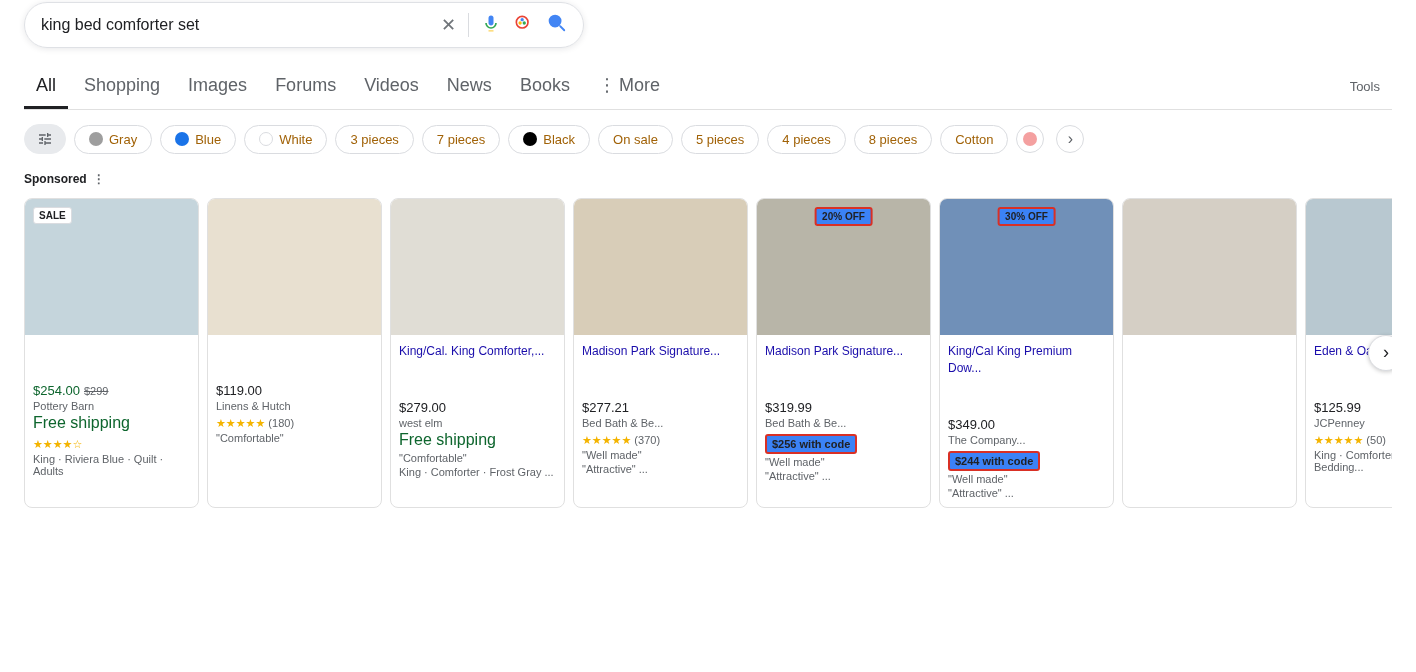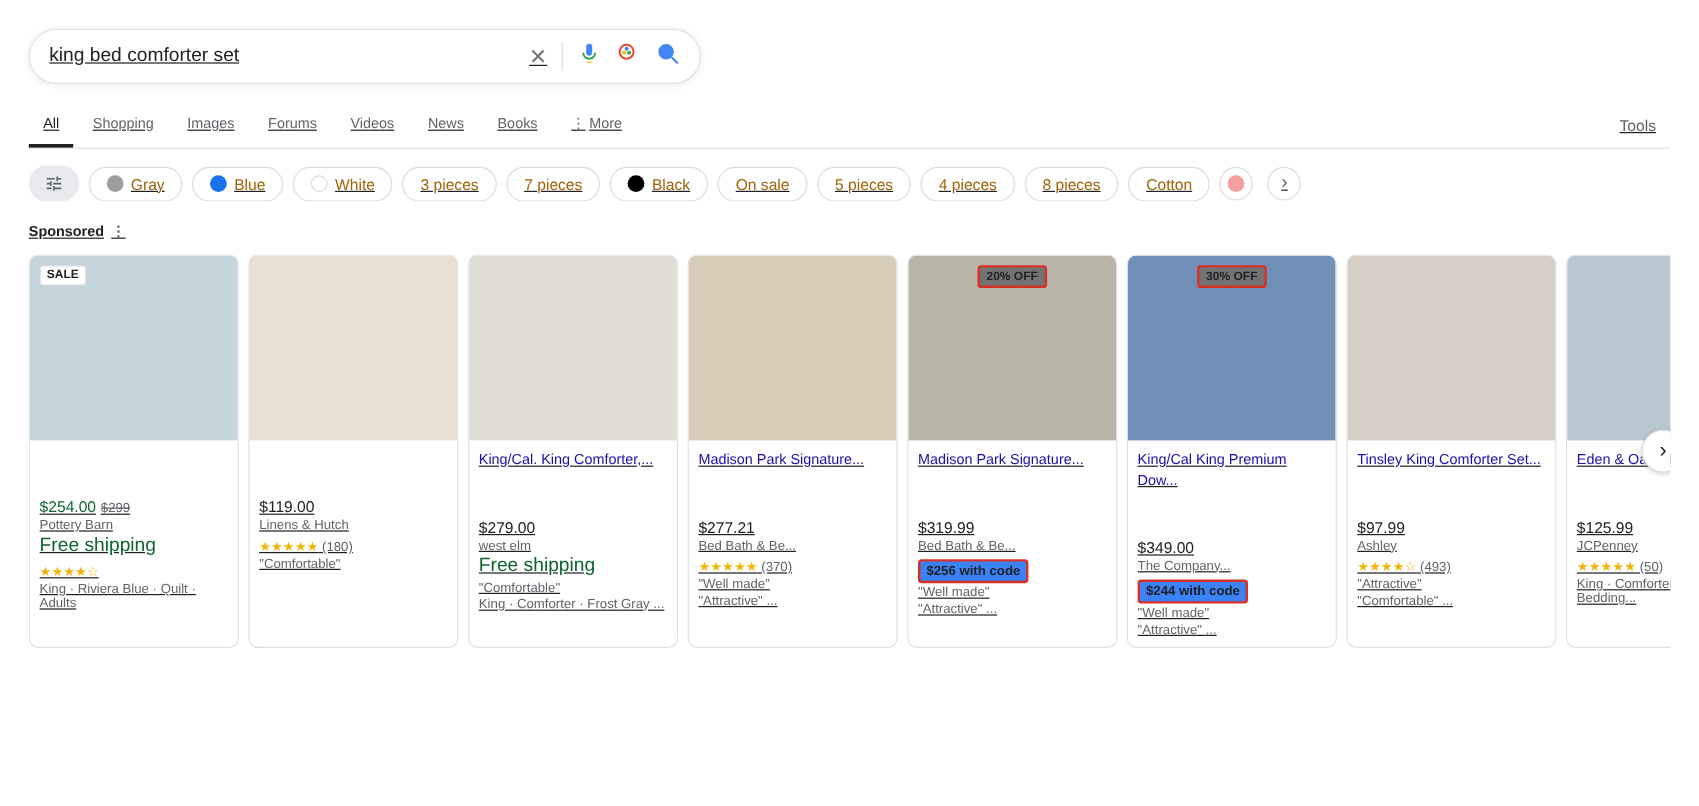--- a/index.html
+++ b/index.html
@@ -1,38 +1,38 @@
 <!DOCTYPE html>
 <html><head>
   <meta charset="utf-8">
   <style>
     * { box-sizing: border-box; margin: 0; padding: 0; }
     body { font-family: Arial, sans-serif; background: #fff; color: #202124; font-size: 14px; }
 
-    .page { max-width: 1416px; margin: 0 auto; padding: 24px 24px; text-decoration: underline; }
+    .page { max-width: 1416px; margin: 0 auto; padding: 2px 24px; }
 
     
     .search-bar-wrap { display: flex; align-items: center; margin-bottom: 16px; }
     .search-bar {
       display: flex; align-items: center;
       border: 1px solid #dfe1e5; border-radius: 24px;
       padding: 8px 16px; width: 560px;
       box-shadow: 0 1px 6px rgba(32,33,36,0.1);
     }
     .search-input { border: none; outline: none; flex: 1; font-size: 16px; color: #202124; }
     .search-icons { display: flex; align-items: center; gap: 12px; margin-left: 8px; }
     .icon-x { font-size: 18px; color: #70757a; cursor: pointer; }
     .icon-mic { font-size: 20px; cursor: pointer; }
     .icon-lens { font-size: 20px; cursor: pointer; }
     .icon-search { color: #4285f4; font-size: 22px; cursor: pointer; }
 
     
     .nav-tabs { display: flex; align-items: center; gap: 4px; border-bottom: 1px solid #e0e0e0; margin-bottom: 14px; padding-bottom: 0; }
     .nav-tab {
-      padding: 10px 12px; font-size: 12px; color: #5f6368; cursor: pointer;
+      padding: 10px 12px; font-size: 18px; color: #5f6368; cursor: pointer;
       border-bottom: 3px solid transparent; white-space: nowrap; text-decoration: none;
     }
     .nav-tab.active { color: #202124; border-bottom: 3px solid #202124; font-weight: 500; }
     .nav-tools { margin-left: auto; padding: 10px 12px; font-size: 13px; color: #5f6368; cursor: pointer; }
     .more-btn { display: flex; align-items: center; gap: 3px; }
 
     
     .filter-chips { display: flex; align-items: center; gap: 8px; margin-bottom: 18px; flex-wrap: nowrap; overflow: hidden; }
     .filter-btn {
       display: flex; align-items: center; gap: 6px;
@@ -49,25 +49,25 @@
     .sponsored-dots { color: #5f6368; cursor: pointer; }
 
     
     .products-row { display: flex; gap: 8px; overflow: hidden; position: relative; }
     .product-card {
       flex: 0 0 175px; max-width: 175px;
       border: 1px solid #e0e0e0; border-radius: 8px;
       overflow: hidden; cursor: pointer; background: #fff;
       transition: box-shadow 0.2s;
     }
-    .product-img-wrap { position: relative; width: 100%; height: 154px; background: #f5f5f5; }
+    .product-img-wrap { position: relative; width: 100%; height: 136px; background: #f5f5f5; }
     .badge-sale { position: absolute; top: 8px; left: 8px; background: #fff; border: 1px solid #dadce0; border-radius: 3px; font-size: 10px; font-weight: 700; padding: 2px 5px; }
     .badge-off {
       position: absolute; top: 8px; left: 50%; transform: translateX(-50%);
-      background: #737373; border: 2px solid #d93025; border-radius: 3px;
+      background: #3b82f6; border: 2px solid #d93025; border-radius: 3px;
       font-size: 10px; font-weight: 700; padding: 2px 6px; white-space: nowrap;
     }
     .product-info { padding: 8px; }
     .product-title { font-size: 12px; color: #1a0dab; margin-bottom: 4px; line-height: 1.4; }
     .product-price-row { display: flex; align-items: baseline; gap: 4px; margin-bottom: 2px; margin-top: 40px; }
     .price-main { font-size: 13px; font-weight: 500; color: #202124; }
     .price-main.sale { color: #0d652d; }
     .price-old { font-size: 11px; color: #5f6368; text-decoration: line-through; }
     .product-store { font-size: 11px; color: #5f6368; margin-bottom: 2px; }
     .product-shipping { font-size: 16px; color: #0d652d; margin-bottom: 3px; }
@@ -258,30 +258,20 @@
       <div class="product-card">
         <div class="product-img-wrap" style="background: rgb(112, 144, 184);">
           <div class="badge-off">30% OFF</div>
         </div>
         <div class="product-info"><div class="product-title">King/Cal King Premium Dow...</div><div class="product-price-row">
             <span class="price-main">$349.00</span>
           </div><div class="product-store">The Company...</div><div class="with-code-badge">$244 with code</div><div class="product-quote">"Well made"</div><div class="product-tags">"Attractive" ...</div></div>
       </div>
       <div class="product-card">
         <div class="product-img-wrap" style="background: rgb(213, 207, 197);"></div>
-        <div class="product-info">
-          <div class="product-title">Tinsley King Comforter Set...</div>
-          <div class="product-price-row">
-            <span class="price-main">$97.99</span>
-          </div>
-          <div class="product-store">Ashley</div>
-          <div><span class="stars">★★★★☆</span><span class="rating-count"> (493)</span></div>
-          <div class="product-quote">"Attractive"</div>
-          <div class="product-tags">"Comfortable" ...</div>
-        </div>
       </div>
       <div class="product-card">
         <div class="product-img-wrap" style="background: rgb(184, 200, 208);"></div>
         <div class="product-info">
           <div class="product-title">Eden &amp; Oak Cleo 10-pc....</div>
           <div class="product-price-row">
             <span class="price-main">$125.99</span>
           </div>
           <div class="product-store">JCPenney</div>
           <div><span class="stars">★★★★★</span><span class="rating-count"> (50)</span></div>

